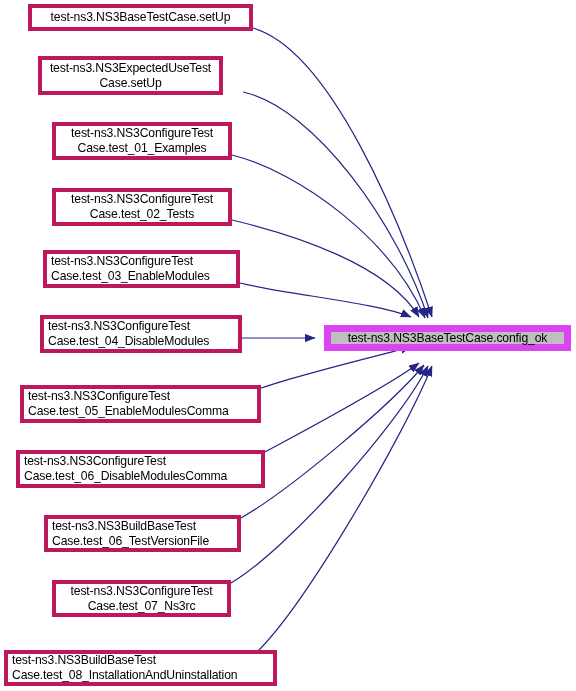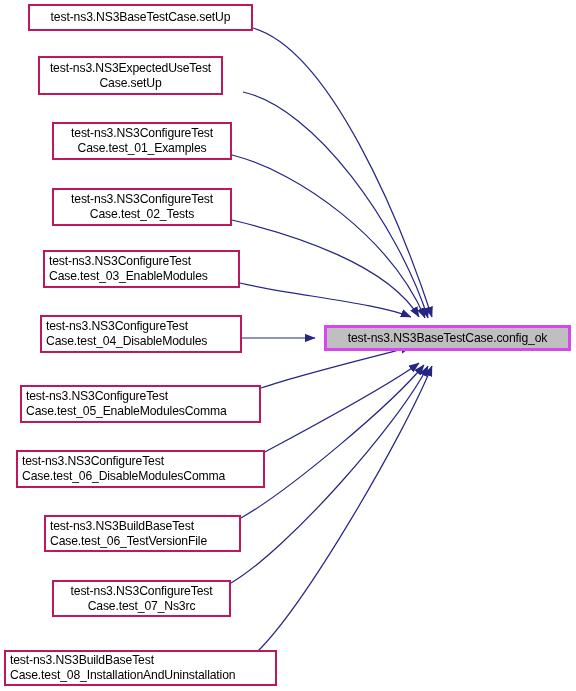--- a/index.html
+++ b/index.html
@@ -20,30 +20,30 @@
     position: absolute;
     left: 0;
     top: 0;
     width: 576px;
     height: 691px;
     pointer-events: none;
   }
   .gnode {
     position: absolute;
     box-sizing: border-box;
-    border: 2px solid #be185d;
+    border: 4px solid #be185d;
     background: #ffffff;
     display: flex;
     align-items: center;
     justify-content: center;
     z-index: 5;
   }
   .gnode.target-node {
     background: #bfbfbf;
-    border: 3px solid #d946ef;
+    border: 7px solid #d946ef;
     z-index: 6;
     justify-content: center;
   }
   .gnode .node-label {
     display: block;
     width: 100%;
     font-size: 12.2px;
     line-height: 15px;
     color: #000000;
     letter-spacing: -0.15px;

